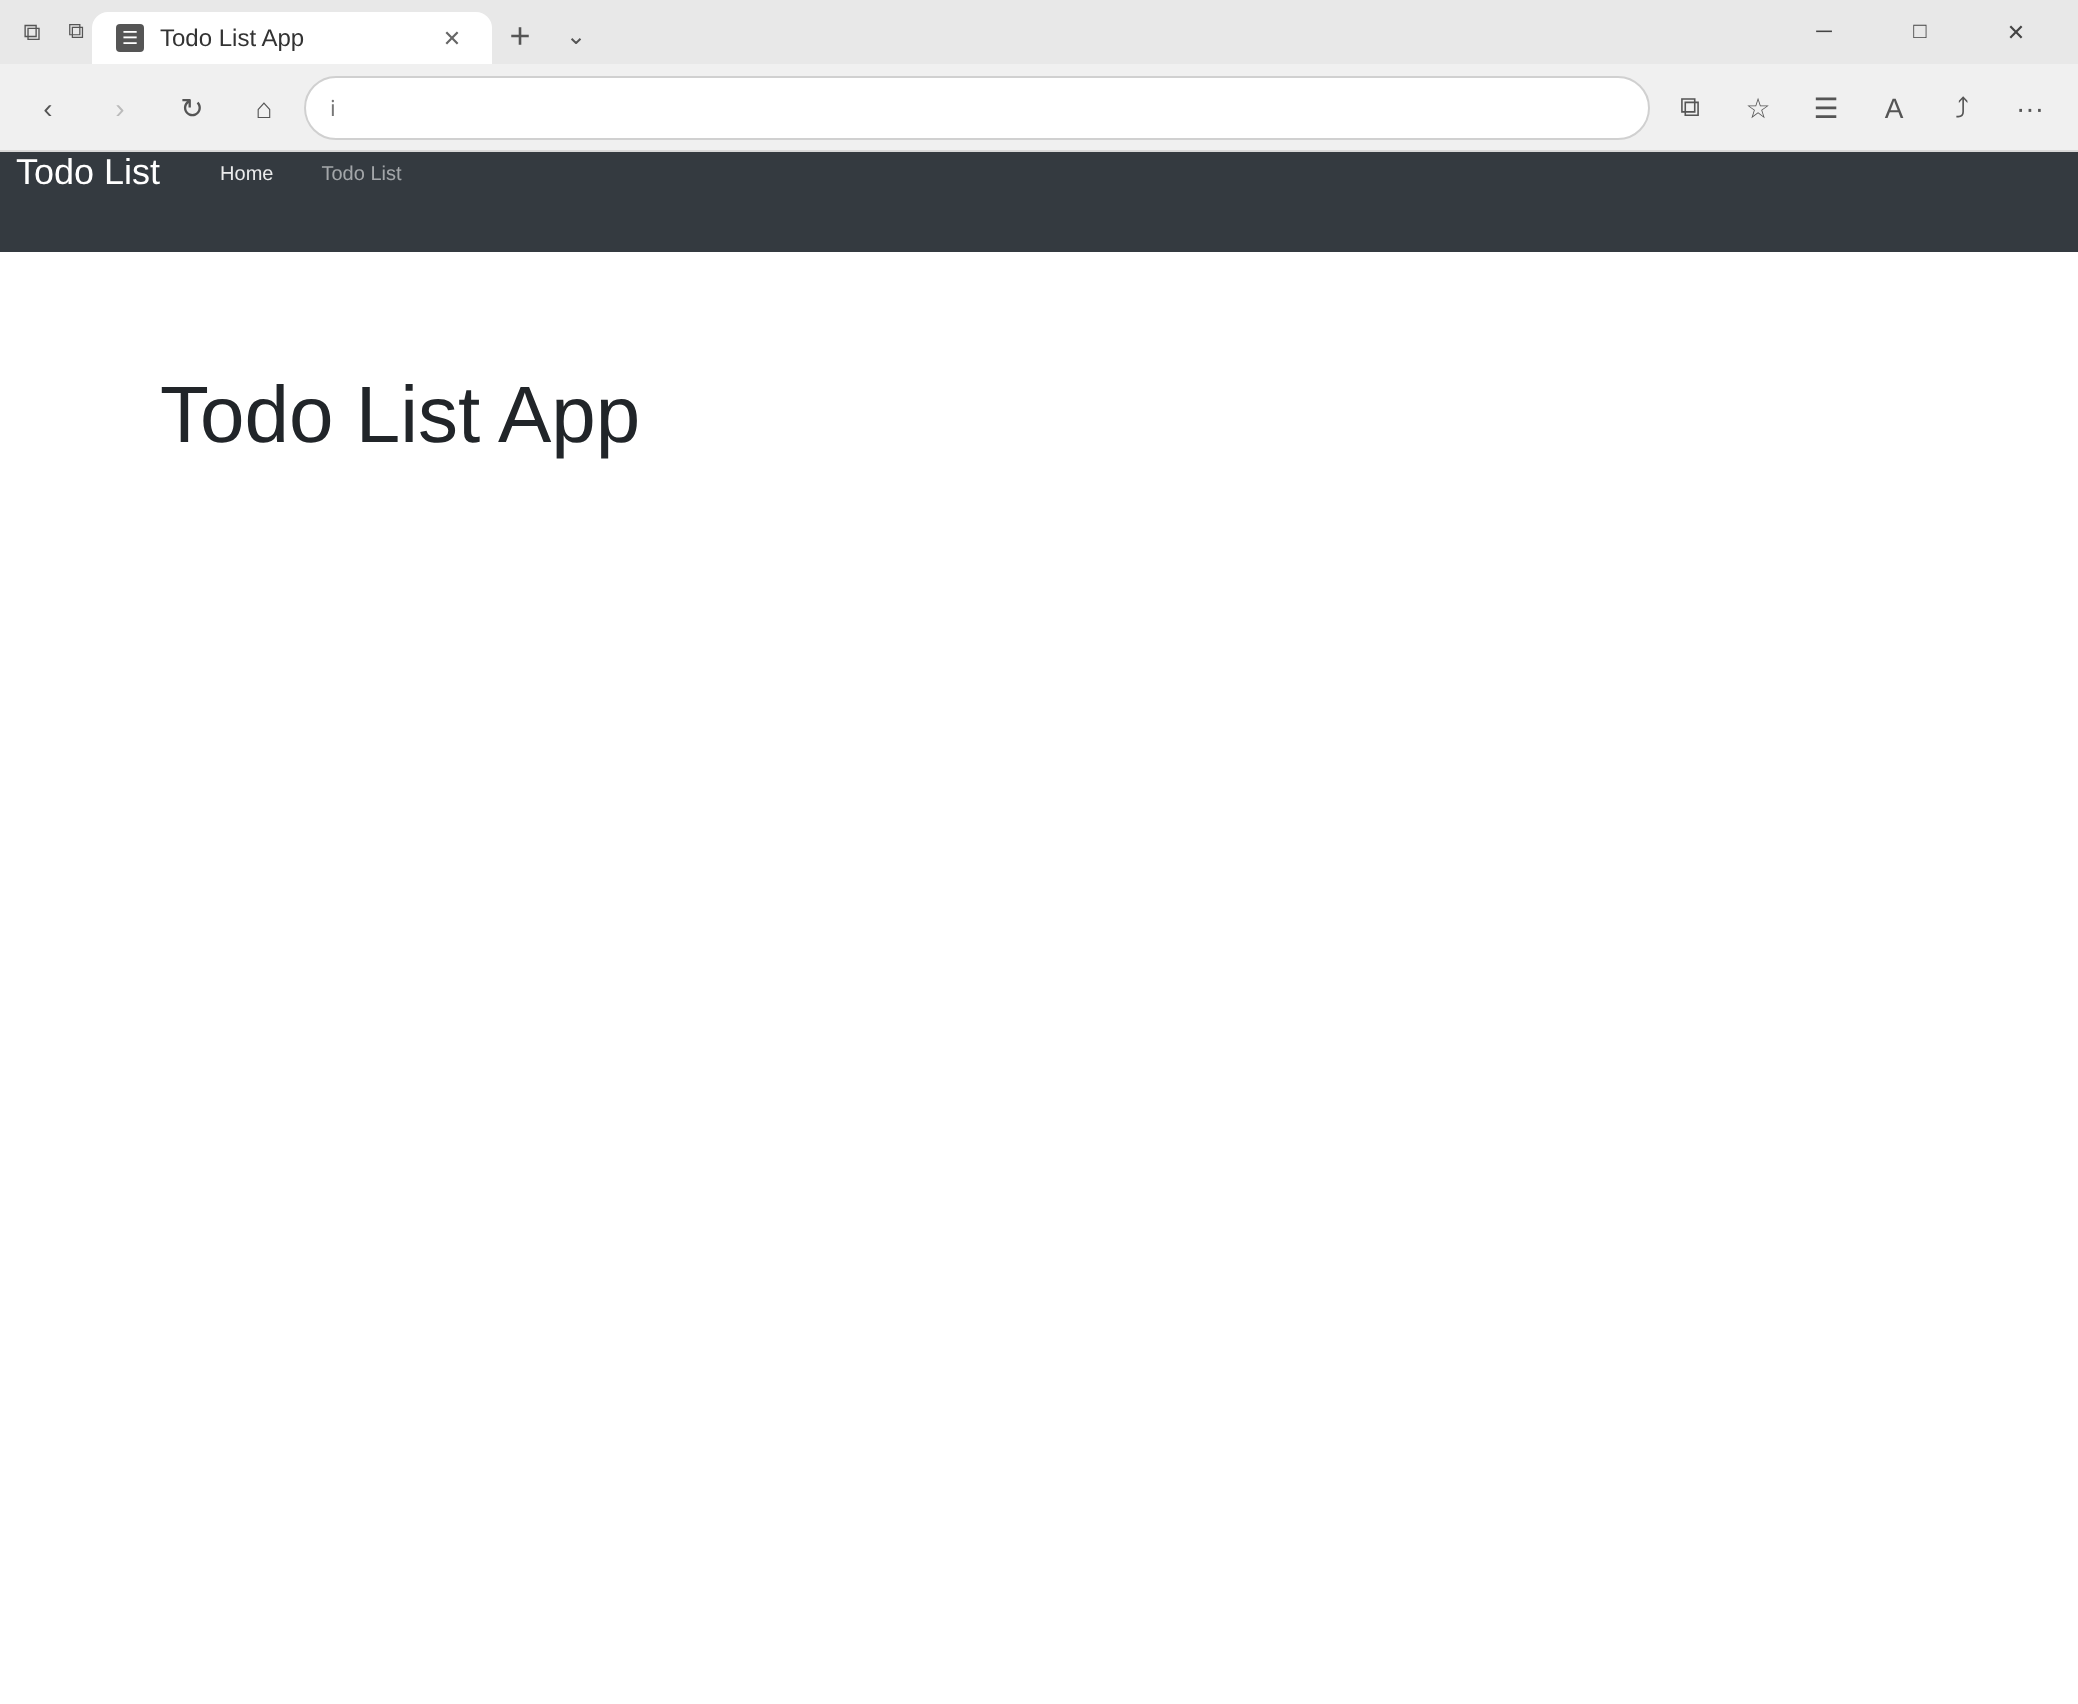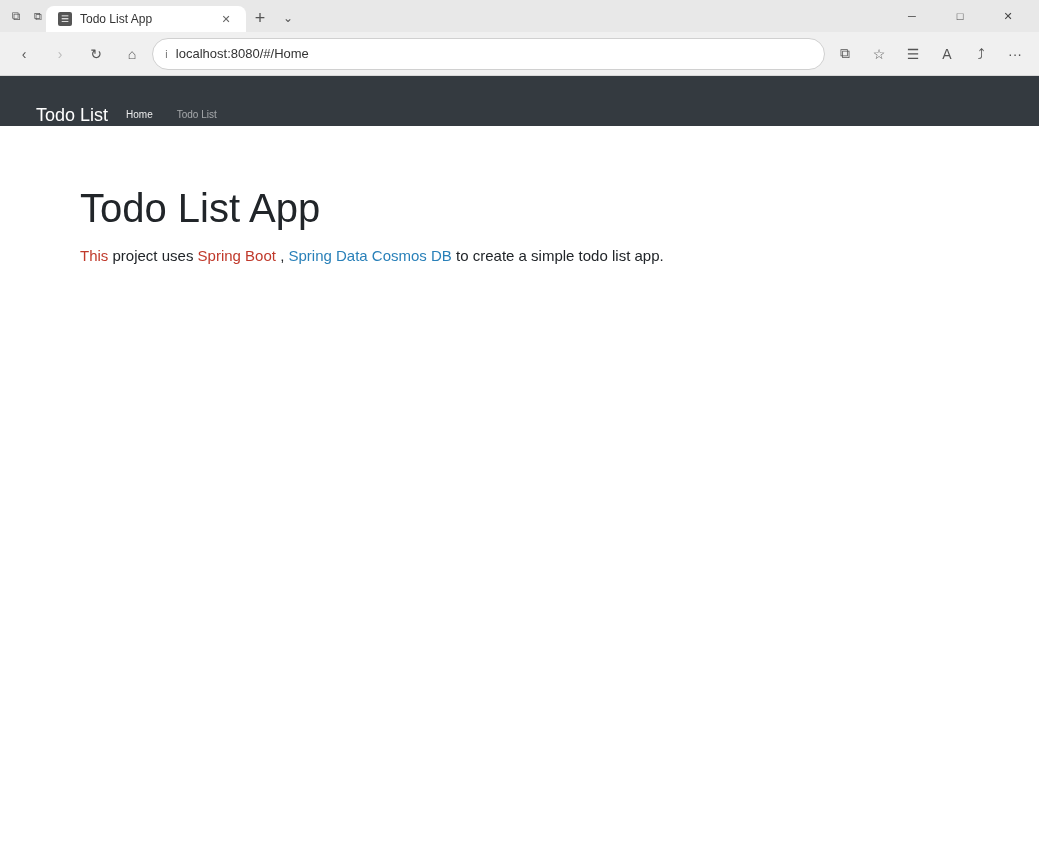--- a/index.html
+++ b/index.html
@@ -201,23 +201,23 @@
       flex-direction: column;
       background: white;
       overflow: hidden;
     }
 
     
     .app-navbar {
       height: 50px;
       background: #343a40;
       display: flex;
-      align-items: flex-end;
-      padding: 0 36px;
-      gap: 8px;
+      align-items: flex-start;
+      padding: 0 8px;
+      gap: 20px;
     }
     .app-brand {
       font-size: 18px;
       font-weight: 500;
       color: white;
       white-space: nowrap;
     }
     .app-nav-links {
       display: flex;
       gap: 4px;
@@ -281,21 +281,20 @@
     </div>
   </div>
 
   <div class="nav-bar">
     <div class="nav-btn">‹</div>
     <div class="nav-btn disabled">›</div>
     <div class="nav-btn">↻</div>
     <div class="nav-btn">⌂</div>
     <div class="address-bar">
       <span class="address-bar-icon">ℹ</span>
-      <span class="address-text">localhost:8080/#/Home</span>
     </div>
     <div class="nav-right-btns">
       <div class="nav-icon-btn">⧉</div>
       <div class="nav-icon-btn">☆</div>
       <div class="nav-icon-btn">☰</div>
       <div class="nav-icon-btn">A</div>
       <div class="nav-icon-btn">⤴</div>
       <div class="nav-icon-btn">···</div>
     </div>
   </div>
@@ -305,24 +304,16 @@
     <nav class="app-navbar">
       <span class="app-brand">Todo List</span>
       <div class="app-nav-links">
         <a class="app-nav-link active">Home</a>
         <a class="app-nav-link">Todo List</a>
       </div>
     </nav>
 
     <div class="main-content">
       <h1 class="page-heading">Todo List App</h1>
-      <p class="page-description">
-        <span class="desc-spring">This</span>
-        <span class="desc-word"> project uses </span>
-        <span class="desc-spring">Spring Boot</span>
-        <span class="desc-word">, </span>
-        <span class="desc-cosmos">Spring Data Cosmos DB</span>
-        <span class="desc-word"> to create a simple todo list app.</span>
-      </p>
     </div>
 
   </div>
 </div>
 
 </body></html>

